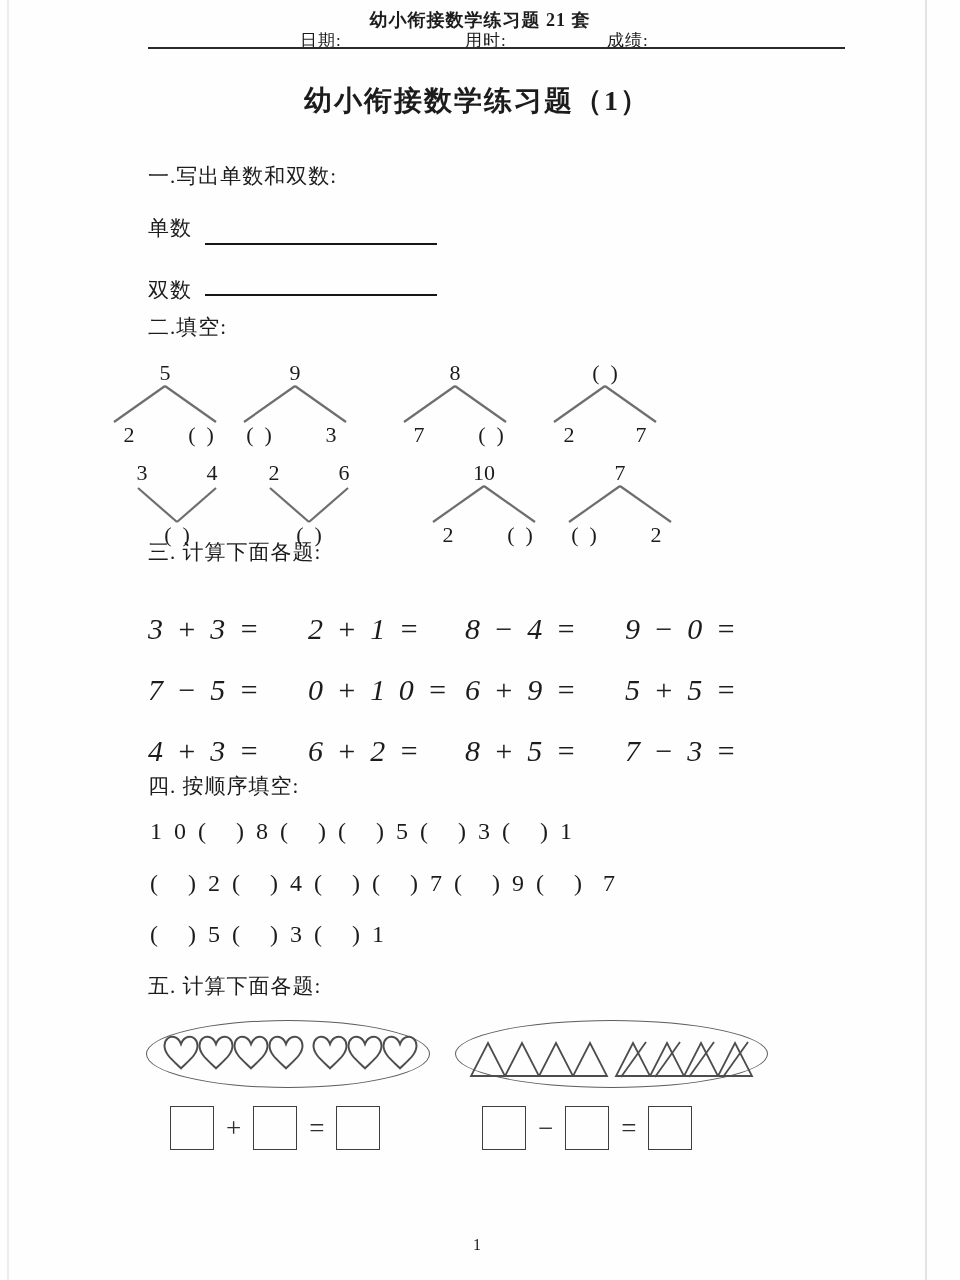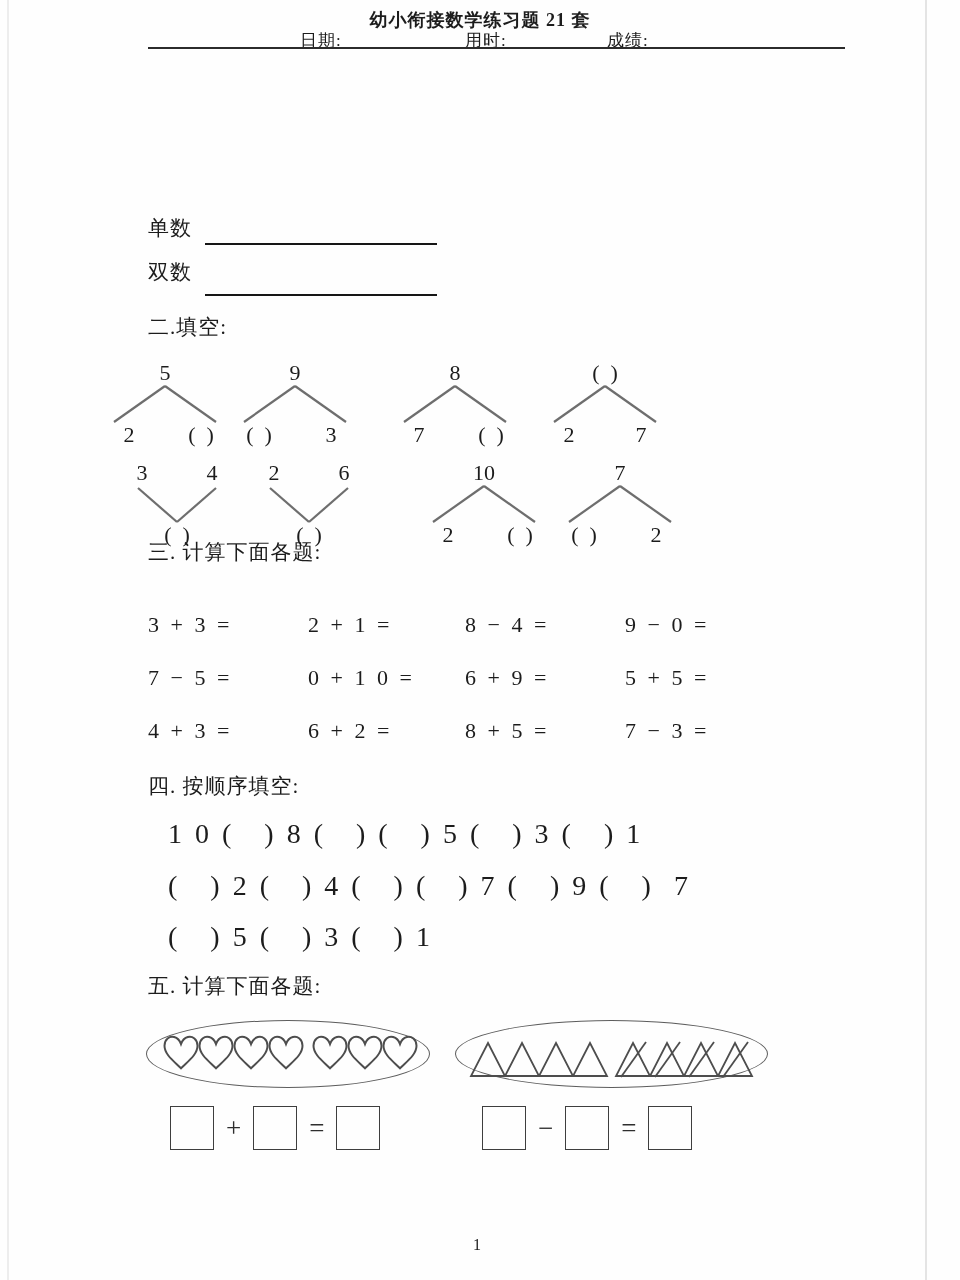--- a/index.html
+++ b/index.html
@@ -31,24 +31,24 @@
   .t-bl{position:absolute;bottom:0;left:0;width:52%;text-align:center;white-space:pre;}
   .t-br{position:absolute;bottom:0;right:0;width:52%;text-align:center;white-space:pre;}
   .tree.merge{width:130px;}
   .t-tl{position:absolute;top:0;left:0;width:46%;text-align:center;white-space:pre;}
   .t-tr{position:absolute;top:0;right:0;width:46%;text-align:center;white-space:pre;}
   .t-b{position:absolute;bottom:0;left:0;right:0;text-align:center;white-space:pre;}
 
   
   .calc-grid{position:absolute;left:148px;top:612px;width:660px;display:grid;
     grid-template-columns:160px 157px 160px 1fr;row-gap:27px;}
-  .calc-grid .prob{font-size:22px;letter-spacing:3px;white-space:pre;}
-
-  
-  .seq{position:absolute;left:168px;font-size:28px;letter-spacing:3px;white-space:pre;}
+  .calc-grid .prob{font-size:30px;letter-spacing:3px;white-space:pre;font-style:italic;}
+
+  
+  .seq{position:absolute;left:150px;font-size:24px;letter-spacing:3px;white-space:pre;}
 
   
   .oval{position:absolute;height:68px;border:1.7px solid #5d5d5d;border-radius:50%;
     box-sizing:border-box;display:flex;align-items:center;justify-content:space-between;padding:0 12px;}
   .oval.tri{align-items:flex-end;}
   .shape-group{display:flex;}
   .shape{width:44px;height:44px;margin-left:-9px;flex-shrink:0;}
   .shape:first-child{margin-left:0;}
   .oval.tri .shape{width:40px;height:40px;margin-left:-6px;margin-bottom:8px;}
   .oval.tri .shape:first-child{margin-left:0;}
@@ -80,24 +80,26 @@
 <div id="page">
   <div class="edge l"></div>
   <div class="edge r"></div>
 
   <div class="booklet-title">幼小衔接数学练习题 21 套</div>
   <div class="hfield" style="left:300px">日期:</div>
   <div class="hfield" style="left:465px">用时:</div>
   <div class="hfield" style="left:607px">成绩:</div>
   <div class="header-rule"></div>
 
-
+  <div class="doc-title">幼小衔接数学练习题（1）</div>
+
+  <div class="h" style="top:162px">一.写出单数和双数:</div>
   <div class="h" style="top:214px">单数</div>
   <div class="uline" style="top:243px"></div>
-  <div class="h" style="top:258px">双数</div>
+  <div class="h" style="top:276px">双数</div>
   <div class="uline" style="top:294px"></div>
 
   <div class="h" style="top:313px">二.填空:</div>
 
   <div class="tree split" style="left:90px;top:360px">
     <div class="t-top">5</div>
     <svg viewBox="0 0 150 88">
         <line x1="75" y1="26" x2="24" y2="62"></line>
         <line x1="75" y1="26" x2="126" y2="62"></line>
       </svg>

